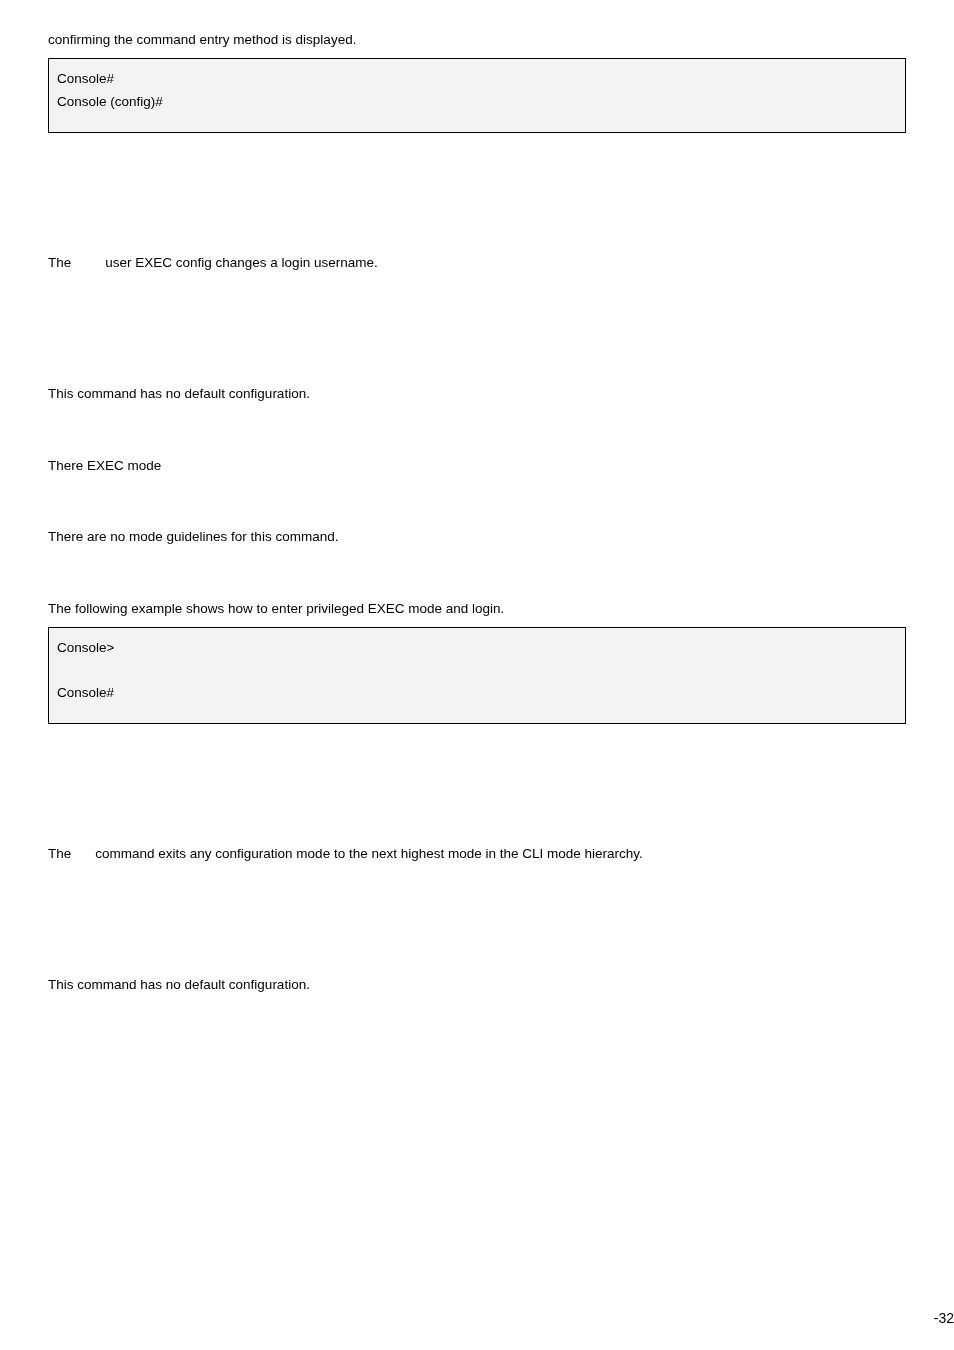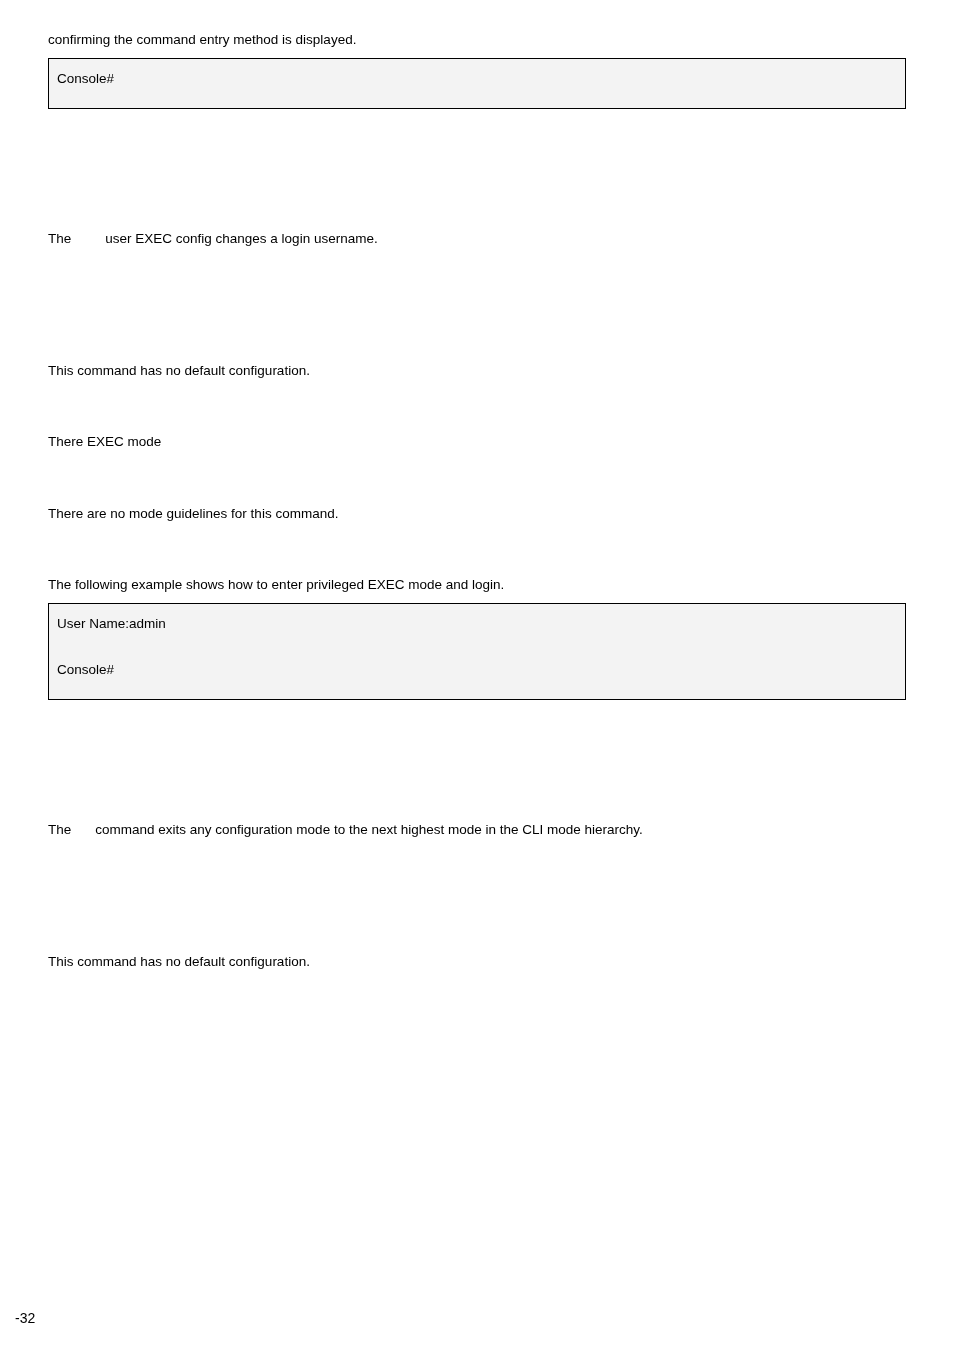--- a/index.html
+++ b/index.html
@@ -21,32 +21,32 @@
     background: #f3f3f3;
     padding: 6px 8px 16px 8px;
     margin-top: 6px;
   }
   .code-line { margin: 4px 0; }
   .inline-gap { display: inline-block; width: 34px; }
   .footer {
     position: absolute;
     bottom: 22px;
     left: 0; right: 0;
-    text-align: left;
+    text-align: right;
     font-size: 14px;
-    padding-left: 15px;
   }
 </style>
 </head>
 <body>
 
 <div class="para">confirming the command entry method is displayed.</div>
 
 <div class="code-box">
   <div class="code-line">Console#</div>
+  <div class="code-line">Console (config)#</div>
 </div>
 
 <div class="spacer-xl"></div>
 <div class="spacer-md"></div>
 
 <div class="para">
   <span>The</span><span class="inline-gap"></span><span>user EXEC config changes a login username.</span>
 </div>
 
 <div class="spacer-xl"></div>
@@ -63,21 +63,21 @@
 <div class="spacer-sm"></div>
 
 <div class="para">There are no mode guidelines for this command.</div>
 
 <div class="spacer-md"></div>
 <div class="spacer-sm"></div>
 
 <div class="para">The following example shows how to enter privileged EXEC mode and login.</div>
 
 <div class="code-box">
-  <div class="code-line">User Name:admin</div>
+  <div class="code-line">Console&gt;</div>
   <div style="height:18px"></div>
   <div class="code-line">Console#</div>
 </div>
 
 <div class="spacer-xl"></div>
 <div class="spacer-md"></div>
 
 <div class="para">
   <span>The</span><span class="inline-gap" style="width:24px"></span><span>command exits any configuration mode to the next highest mode in the CLI mode hierarchy.</span>
 </div>

